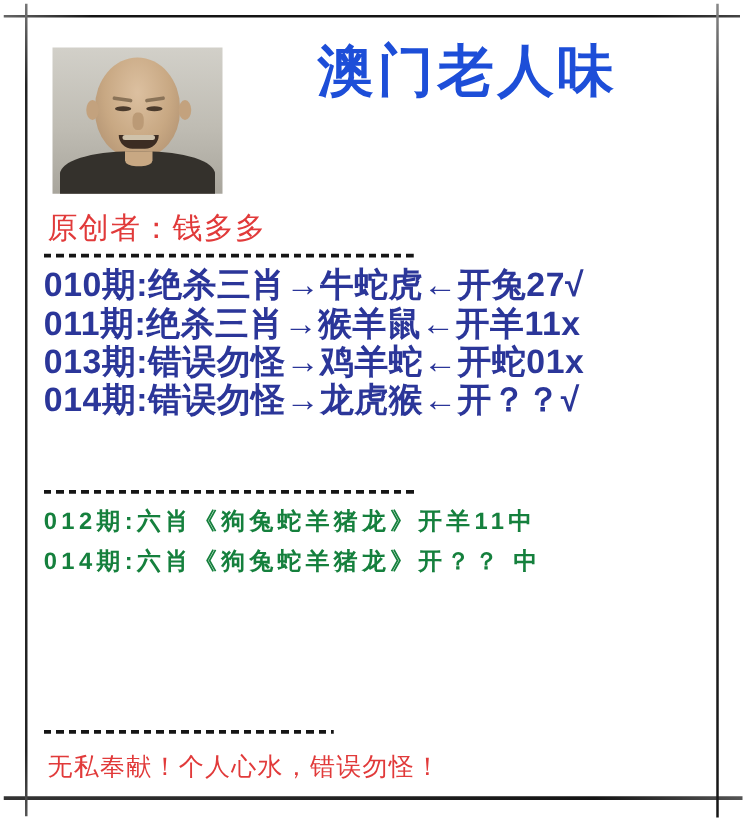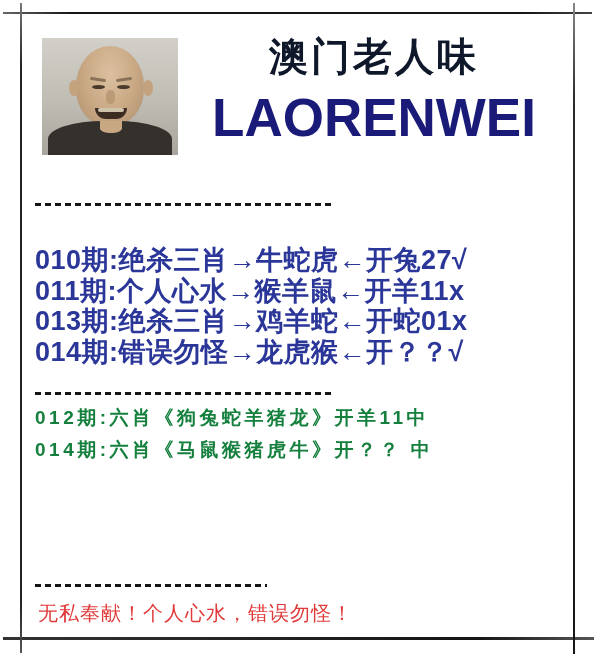--- a/index.html
+++ b/index.html
@@ -50,21 +50,21 @@
   .photo .body {
     position:absolute; left:6px; bottom:-6px; width:124px; height:40px;
     background:#34312c; border-radius:45% 45% 0 0;
   }
   .photo .collar { position:absolute; left:58px; bottom:22px; width:22px; height:12px;
     background:#c8a883; border-radius:0 0 40% 40%; }
 
   
   .header-text { position:absolute; left:188px; top:24px; width:372px; text-align:center; }
   .title-cn {
-    font-size:39px; font-weight:bold; color:#0f172a;
+    font-size:45px; font-weight:bold; color:#1d4ed8;
     letter-spacing:3px; line-height:66px; white-space:nowrap;
   }
   .title-en {
     font-size:53px; font-weight:bold; color:#1a1a78;
     letter-spacing:0px; line-height:56px; white-space:nowrap;
   }
 
   
   .author {
     position:absolute; left:38px; top:166px;
@@ -72,21 +72,21 @@
   }
 
   
   .dash { position:absolute; height:3px;
     background:repeating-linear-gradient(90deg,#151515 0 6px,transparent 6px 10px); }
   .dash-1 { left:35px; top:203px; width:296px; }
   .dash-2 { left:35px; top:392px; width:300px; }
   .dash-3 { left:35px; top:584px; width:232px; }
 
   
-  .sanxiao { position:absolute; left:35px; top:213px;margin-top:32px; }
+  .sanxiao { position:absolute; left:35px; top:213px; }
   .sanxiao .row {
     font-size:27px; font-weight:bold; color:#2b3699;
     line-height:30.5px; white-space:nowrap; letter-spacing:0.5px;
   }
 
   
   .liuxiao { position:absolute; left:35px; top:402px; }
   .liuxiao .row {
     font-size:19px; font-weight:bold; color:#15803d;
     line-height:31.5px; white-space:nowrap; letter-spacing:3.5px;
@@ -118,35 +118,35 @@
     <div class="eye r"></div>
     <div class="nose"></div>
     <div class="smile"></div>
     <div class="teeth"></div>
     <div class="body"></div>
     <div class="collar"></div>
   </div>
 
   <div class="header-text">
     <div class="title-cn">澳门老人味</div>
-    <div class="title-en">LAORENWEI</div>
   </div>
 
+  <div class="author">原创者：钱多多</div>
 
   <div class="dash dash-1"></div>
   <div class="dash dash-2"></div>
   <div class="dash dash-3"></div>
 
   <div class="sanxiao">
     <div class="row">010期:绝杀三肖→牛蛇虎←开兔27√</div>
-    <div class="row">011期:个人心水→猴羊鼠←开羊11x</div>
-    <div class="row">013期:绝杀三肖→鸡羊蛇←开蛇01x</div>
+    <div class="row">011期:绝杀三肖→猴羊鼠←开羊11x</div>
+    <div class="row">013期:错误勿怪→鸡羊蛇←开蛇01x</div>
     <div class="row">014期:错误勿怪→龙虎猴←开？？√</div>
   </div>
 
   <div class="liuxiao">
     <div class="row">012期:六肖《狗兔蛇羊猪龙》开羊11中</div>
-    <div class="row">014期:六肖《马鼠猴猪虎牛》开？？ 中</div>
+    <div class="row">014期:六肖《狗兔蛇羊猪龙》开？？ 中</div>
   </div>
 
   <div class="footer-note">无私奉献！个人心水，错误勿怪！</div>
 
 </div>
 
 </body></html>

